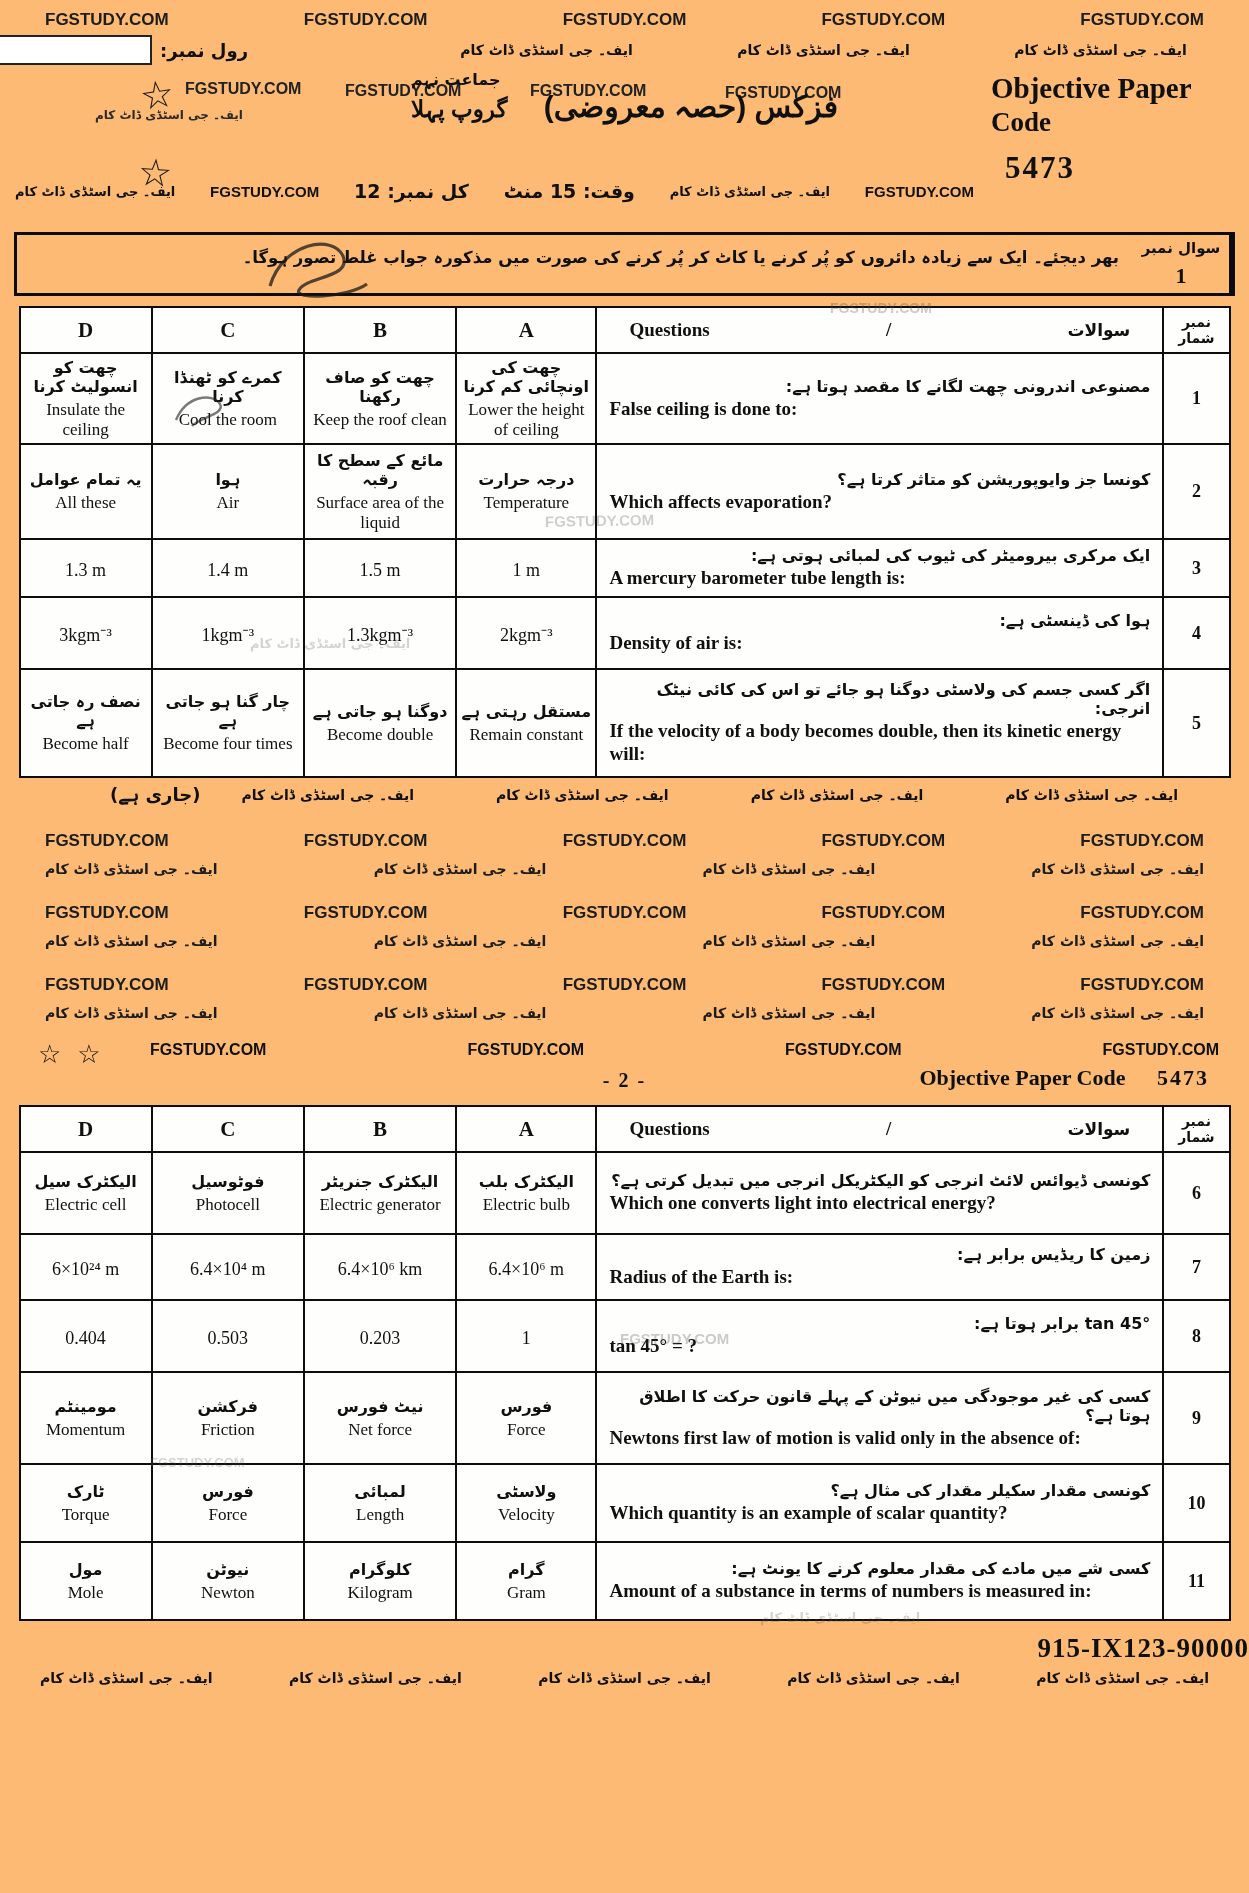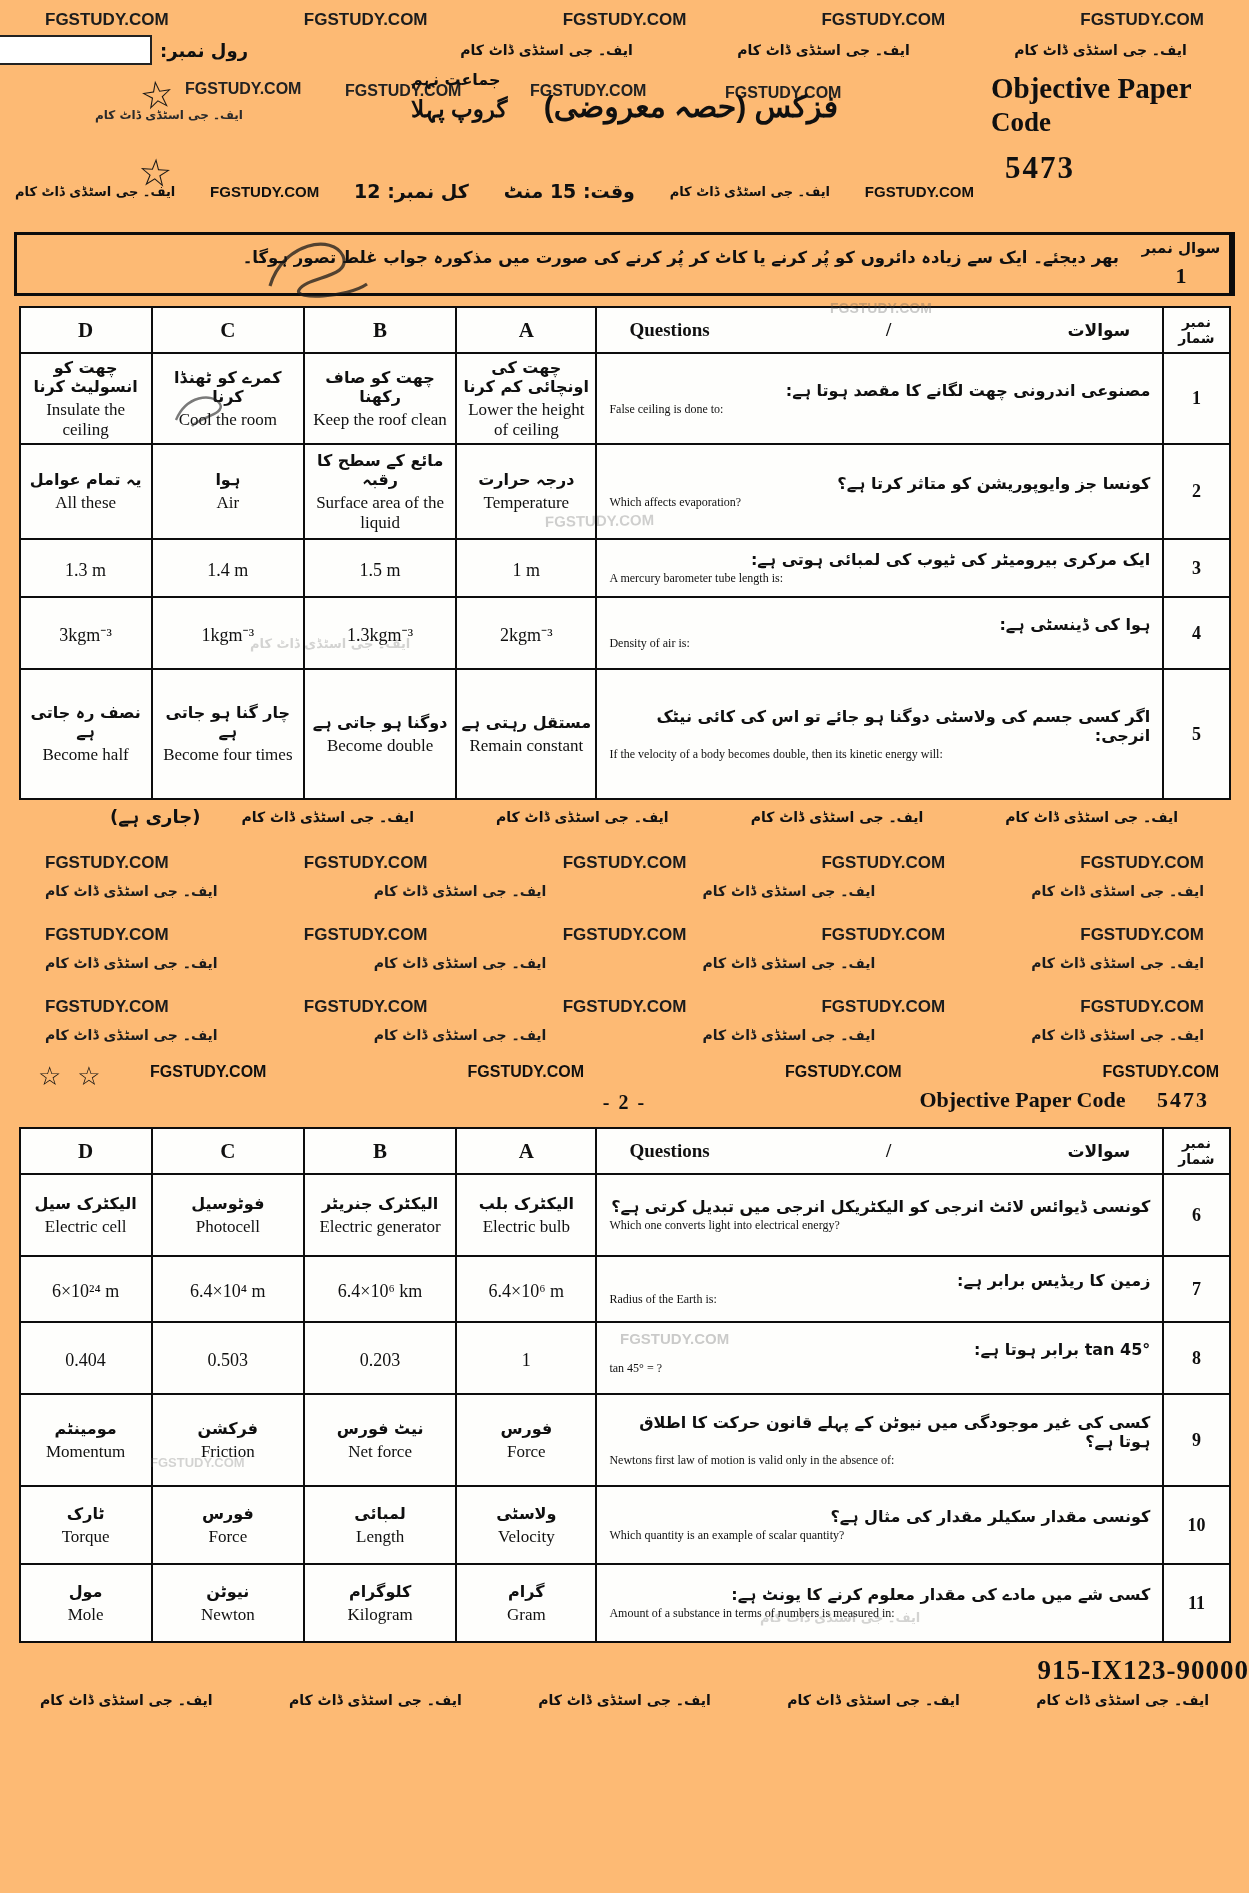--- a/index.html
+++ b/index.html
@@ -54,21 +54,21 @@
   .hdr-letter{font-size:21px;font-weight:bold;font-family:"Liberation Serif",serif;}
   .hdr-q{display:flex;justify-content:space-between;align-items:center;padding:0 28px;}
   .hdr-q .hq-en{font-size:19px;font-weight:bold;}
   .hdr-q .hq-sep{font-size:19px;font-weight:bold;}
   .hdr-q .hq-ur{font-family:"DejaVu Sans",sans-serif;font-weight:bold;font-size:17px;direction:rtl;}
   .hdr-num{font-family:"DejaVu Sans",sans-serif;font-weight:bold;font-size:14px;direction:rtl;}
   .opt-ur{font-family:"DejaVu Sans",sans-serif;font-weight:bold;font-size:16px;direction:rtl;}
   .opt-en{font-size:17px;margin-top:4px;line-height:1.15;}
   .opt-val{font-size:18px;}
   .q-ur{font-family:"DejaVu Sans",sans-serif;font-weight:bold;font-size:16px;direction:rtl;text-align:right;padding:0 8px;}
-  .q-en{font-size:12px;font-weight:normal;text-align:left;padding:2px 8px 0 8px;line-height:1.2;}
+  .q-en{font-size:19px;font-weight:bold;text-align:left;padding:2px 8px 0 8px;line-height:1.2;}
   .num-cell{font-size:18px;font-weight:bold;}
   
   .cont-row{display:flex;align-items:center;padding:6px 30px 0 110px;text-align:center;}
   .cont-label{font-family:"DejaVu Sans",sans-serif;font-weight:bold;font-size:18px;direction:rtl;white-space:nowrap;}
   .cont-row .wm-rest{flex:1;display:flex;justify-content:space-around;}
   .cont-row .wm-item{font-family:"DejaVu Sans",sans-serif;font-weight:bold;font-size:14px;direction:rtl;}
   
   .p2-band{position:relative;height:66px;margin-top:18px;}
   .p2-stars{position:absolute;left:38px;top:0;font-size:26px;letter-spacing:16px;}
   .p2-wm{position:absolute;left:150px;right:30px;top:2px;display:flex;justify-content:space-between;}
@@ -256,21 +256,21 @@
             </td>
             <td>
               <div class="opt-en opt-val">2kgm⁻³</div>
             </td>
             <td>
               <div class="q-ur" dir="rtl">ہوا کی ڈینسٹی ہے:</div>
               <div class="q-en">Density of air is:</div>
             </td>
             <td class="num-cell">4</td>
           </tr>
-          <tr style="height: 130px;">
+          <tr style="height: 108px;">
             <td>
               <div class="opt-ur" dir="rtl">نصف رہ جاتی ہے</div>
               <div class="opt-en">Become half</div>
             </td>
             <td>
               <div class="opt-ur" dir="rtl">چار گنا ہو جاتی ہے</div>
               <div class="opt-en">Become four times</div>
             </td>
             <td>
               <div class="opt-ur" dir="rtl">دوگنا ہو جاتی ہے</div>

